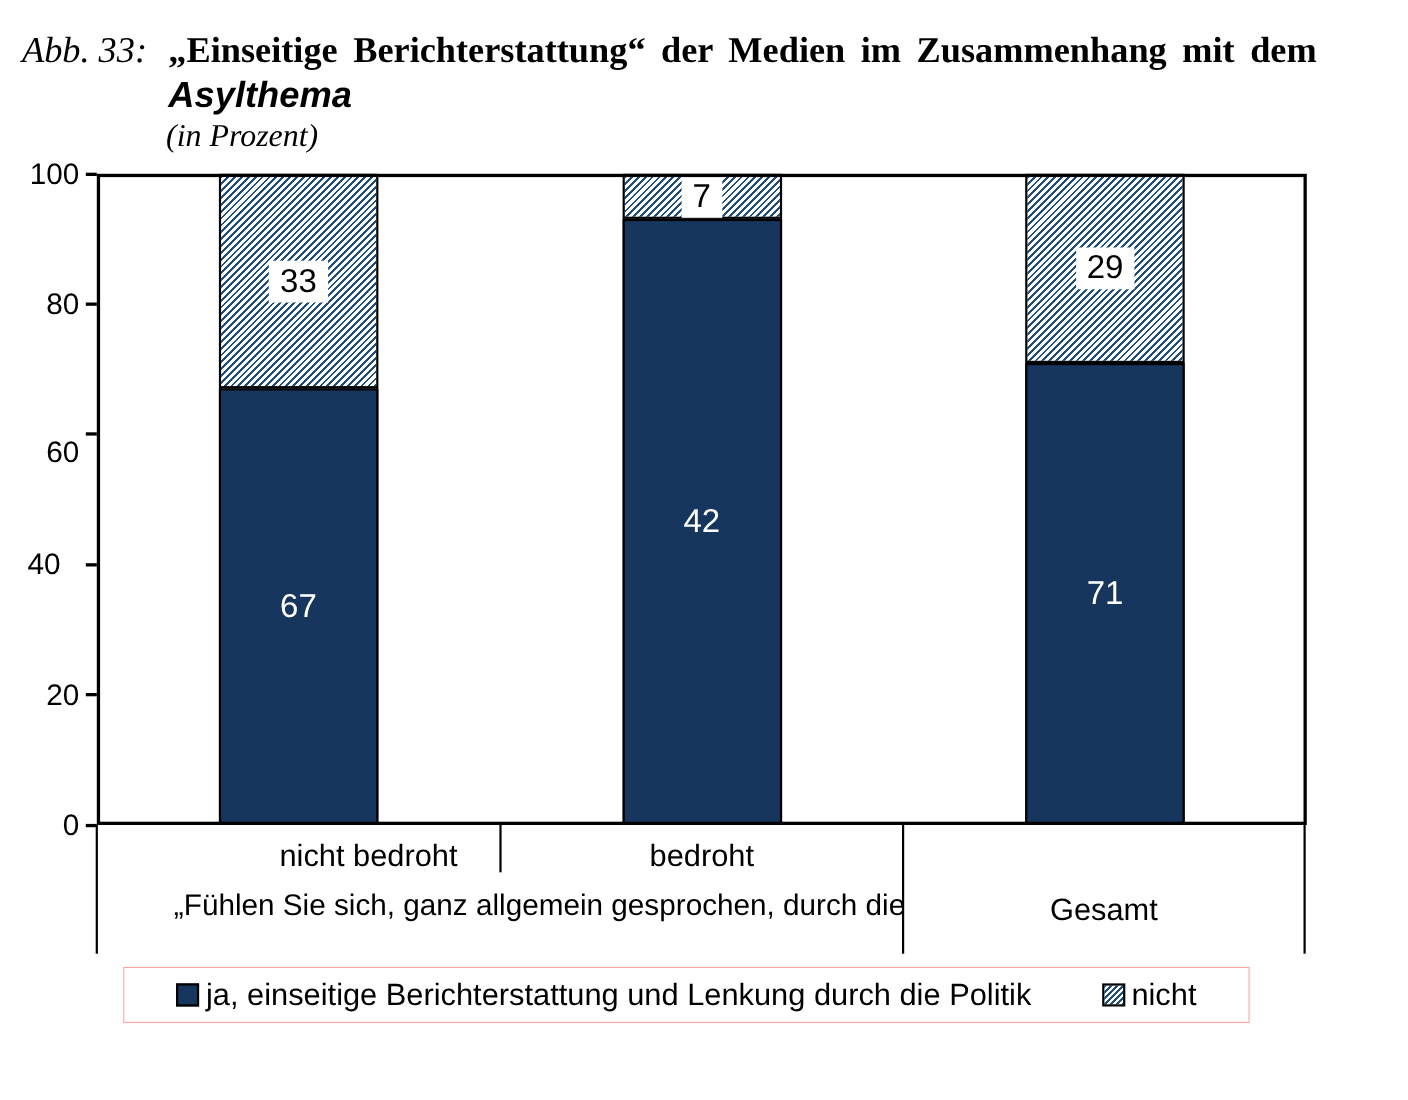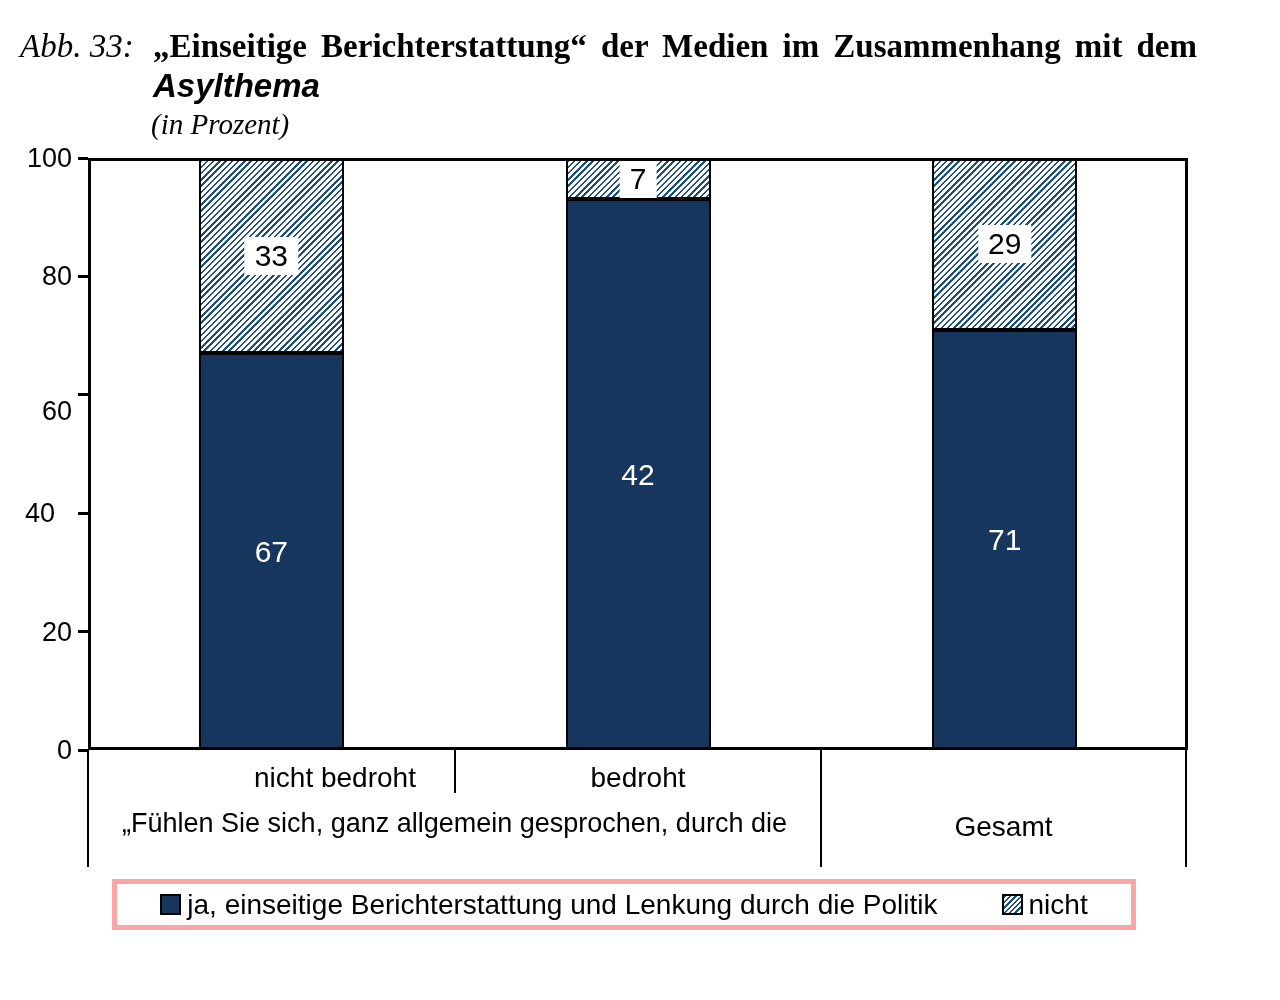--- a/index.html
+++ b/index.html
@@ -77,27 +77,27 @@
   #vline-cat1   { left: 454px;  top: 750px; height: 43px;  }
   #vline-group  { left: 820px;  top: 750px; height: 117px; }
   #vline-right  { left: 1185px; top: 750px; height: 117px; }
 
   .cat-label { position: absolute; font-size: 28px; line-height: 32px; text-align: center; }
   #cat-0 { left: 100px;  top: 762px; width: 380px; margin-left: 45px; }
   #cat-1 { left: 455px; top: 762px; width: 366px; }
   #cat-2 { left: 821px; top: 811px; width: 365px; }
   #group-question {
     position: absolute; left: 88px; top: 809px; width: 733px;
-    font-size: 27px; line-height: 29px; text-align: center;
+    font-size: 27px; line-height: 29px; text-align: center; padding-left: 36px;
   }
 
   
   #legend {
     position: absolute; left: 112px; top: 879px; width: 1024px; height: 51px;
-    border: 5px solid #fca5a5; box-sizing: border-box; background: #fff;
+    border: 1px solid #fca5a5; box-sizing: border-box; background: #fff;
     display: flex; align-items: center; justify-content: center; gap: 64px;
     z-index: 2;
   }
   .legend-item { display: flex; align-items: center; gap: 6px; font-size: 28px; line-height: 32px; white-space: nowrap; }
   .swatch { width: 21px; height: 21px; border: 2px solid #000; box-sizing: border-box; flex: 0 0 auto; }
   .swatch-solid { background: var(--navy, #17365D); }
   .swatch-hatch {
     background: repeating-linear-gradient(135deg,
       var(--stripe, #1F4E79) 0px, var(--stripe, #1F4E79) 1.6px,
       var(--hatchbg, #ffffff) 1.6px, var(--hatchbg, #ffffff) 3.8px);

